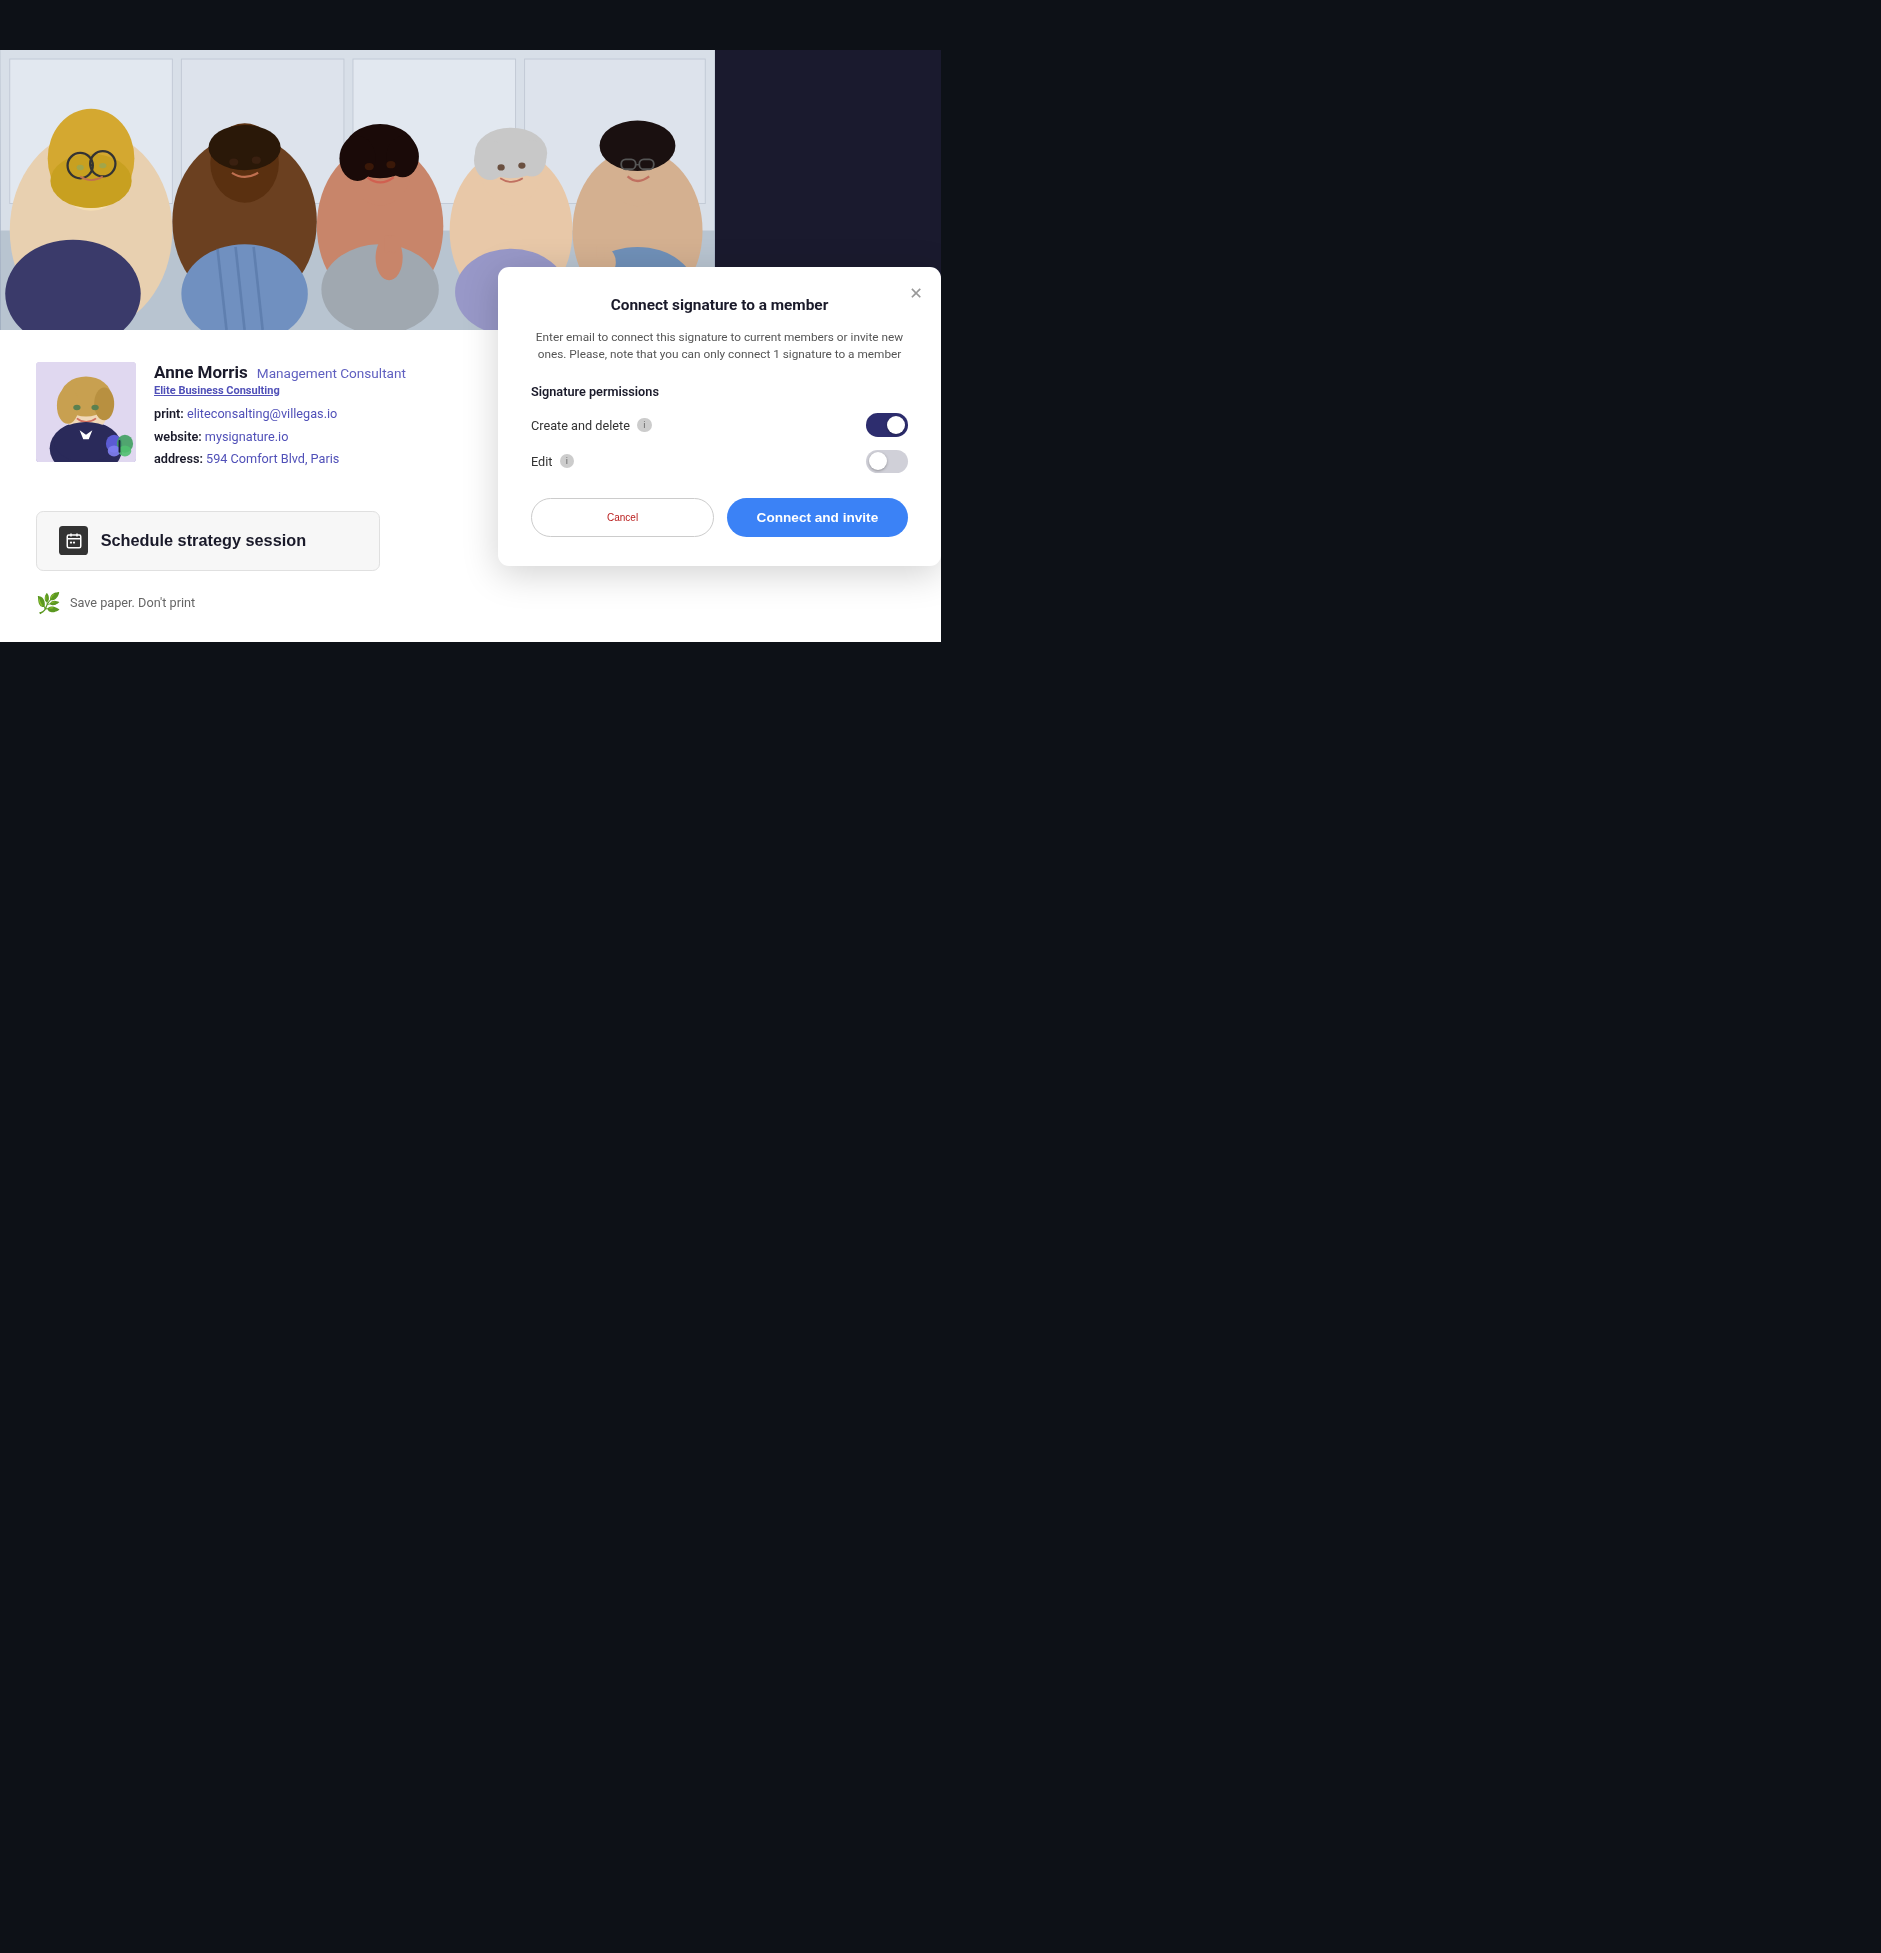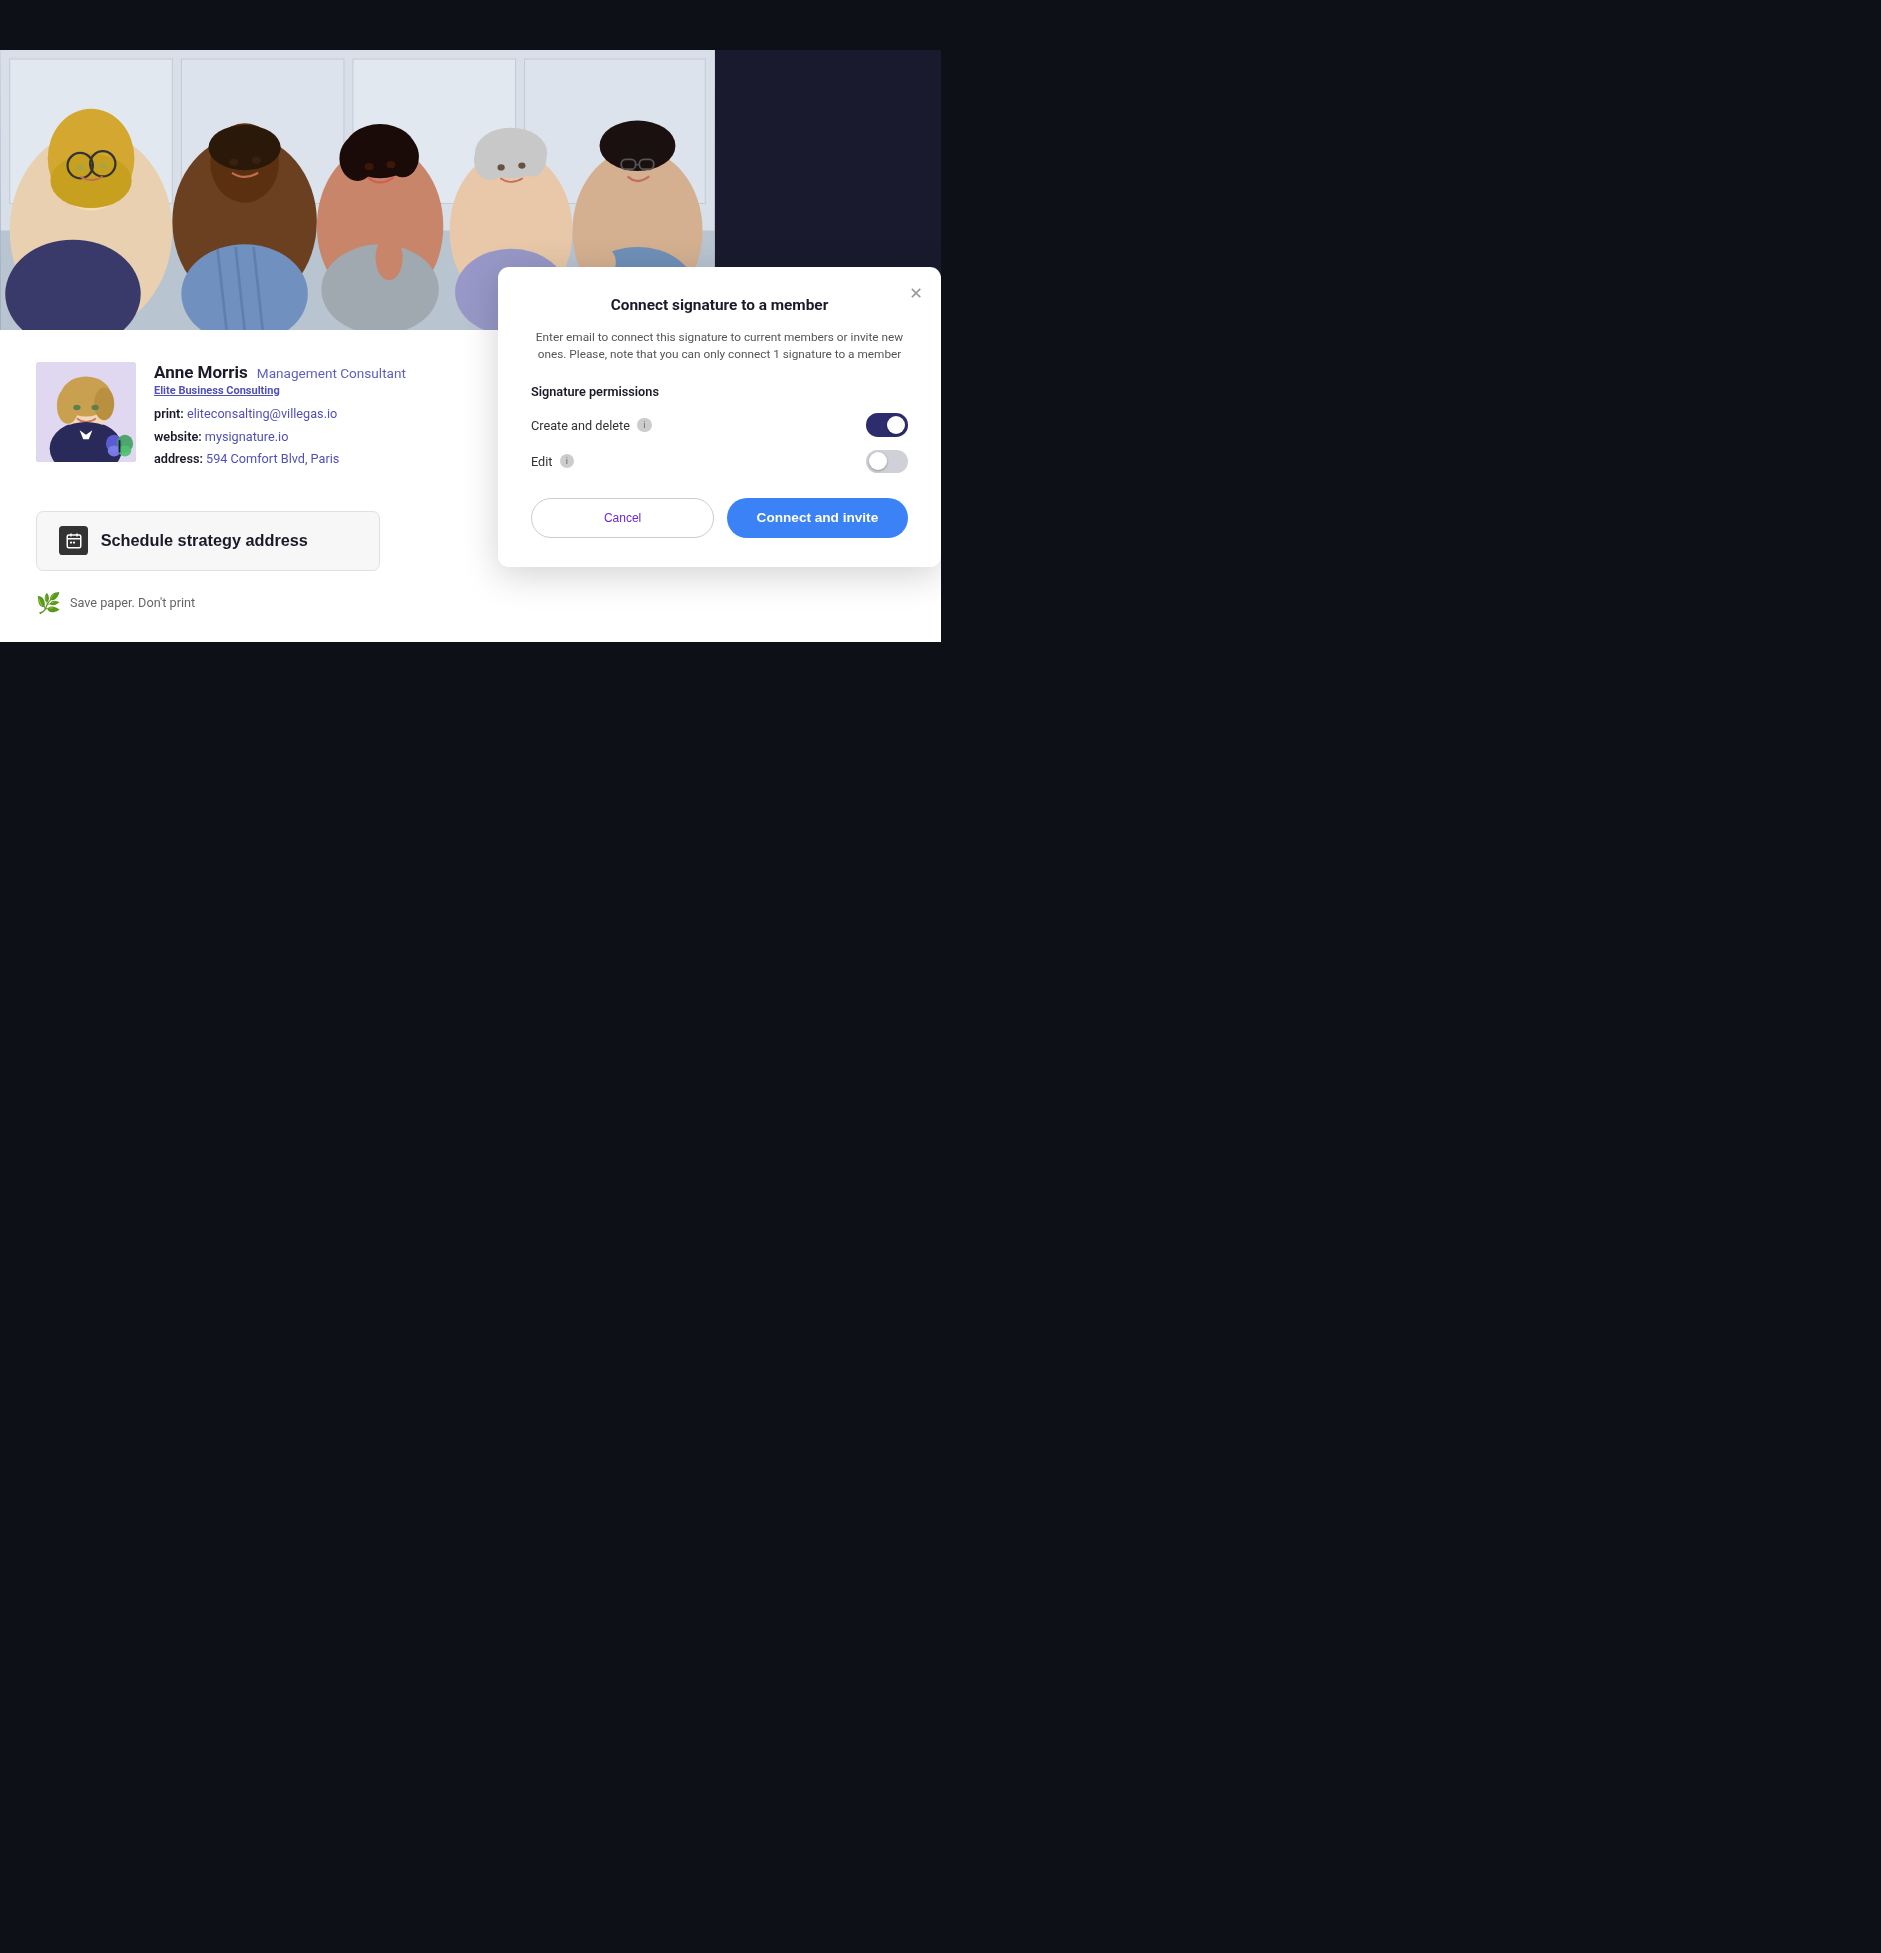--- a/index.html
+++ b/index.html
@@ -345,23 +345,23 @@
       display: flex;
       gap: 12.7px;
     }
 
     .cancel-btn {
       flex: 1;
       padding: 11.8px;
       border: 1.4px solid #ccc;
       border-radius: 22px;
       background: white;
-      font-size: 12px;
+      font-size: 10px;
       font-weight: 500;
-      color: #6d28d9;
+      color: #b91c1c;
       cursor: pointer;
     }
 
     .connect-btn {
       flex: 1;
       padding: 11.8px;
       border: none;
       border-radius: 22px;
       background: #3b82f6;
       font-size: 13.6px;
@@ -546,21 +546,21 @@
         <div class="calendar-icon">
           <svg viewBox="0 0 24 24" xmlns="http://www.w3.org/2000/svg">
             <rect x="3" y="4" width="18" height="17" rx="2" fill="none" stroke="white" stroke-width="2"></rect>
             <line x1="3" y1="9" x2="21" y2="9" stroke="white" stroke-width="2"></line>
             <line x1="8" y1="2" x2="8" y2="6" stroke="white" stroke-width="2"></line>
             <line x1="16" y1="2" x2="16" y2="6" stroke="white" stroke-width="2"></line>
             <circle cx="8" cy="14" r="1.5" fill="white"></circle>
             <circle cx="12" cy="14" r="1.5" fill="white"></circle>
           </svg>
         </div>
-        <span class="schedule-text">Schedule strategy address</span>
+        <span class="schedule-text">Schedule strategy session</span>
       </button>
 
       <div class="eco-note">
         <span class="leaf-icon">🌿</span>
         <span>Save paper. Don't print</span>
       </div>
     </div>
 
     <div class="modal-overlay">
 

